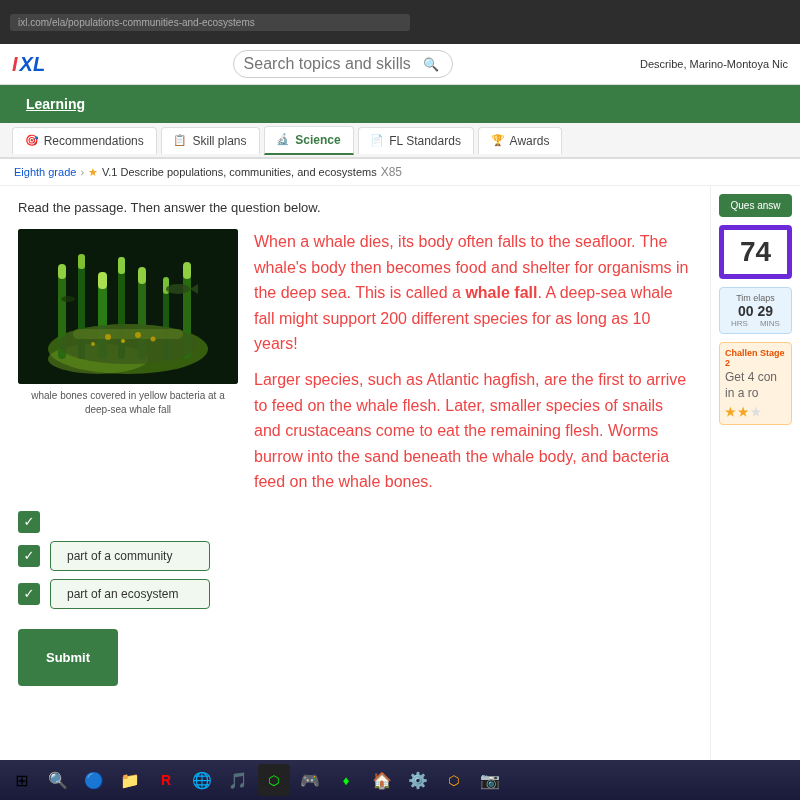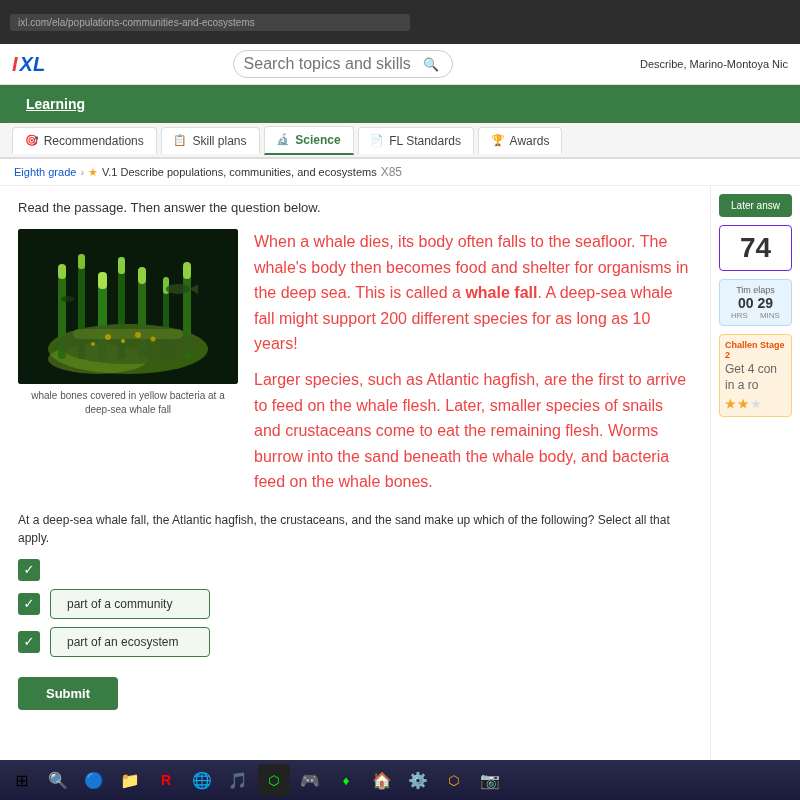--- a/index.html
+++ b/index.html
@@ -243,21 +243,21 @@
     .answer-label.selected {
       border-color: #3a7d44;
       background: #f0f8f0;
     }
 
     
     .submit-btn {
       background: #3a7d44;
       color: #fff;
       border: none;
-      padding: 9px 28px;
+      padding: 21px 28px;
       border-radius: 4px;
       font-size: 13px;
       font-weight: bold;
       cursor: pointer;
       margin-top: 12px;
     }
 
     
     .right-sidebar {
       width: 90px;
@@ -272,21 +272,21 @@
       background: #3a7d44;
       color: #fff;
       font-size: 10px;
       padding: 5px 6px;
       border-radius: 4px;
       text-align: center;
       line-height: 1.3;
     }
     .score-big {
       background: #fff;
-      border: 1px solid #6d28d9;
+      border: 5px solid #6d28d9;
       text-align: center;
       padding: 6px 4px;
       border-radius: 4px;
     }
     .score-number {
       font-size: 28px;
       font-weight: bold;
       color: #333;
     }
     .timer-box {
@@ -476,21 +476,20 @@
           <p style="margin-bottom:10px;">
             When a whale dies, its body often falls to the seafloor. The whale's body then becomes food and shelter for organisms in the deep sea. This is called a <b>whale fall</b>. A deep-sea whale fall might support 200 different species for as long as 10 years!
           </p>
           <p>
             Larger species, such as Atlantic hagfish, are the first to arrive to feed on the whale flesh. Later, smaller species of snails and crustaceans come to eat the remaining flesh. Worms burrow into the sand beneath the whale body, and bacteria feed on the whale bones.
           </p>
         </div>
       </div>
 
       <div class="question-area">
-        <p class="question-text">At a deep-sea whale fall, the Atlantic hagfish, the crustaceans, and the sand make up which of the following? Select all that apply.</p>
 
         <div class="answer-choice">
           <div class="checkbox-checked">✓</div>
         </div>
 
         <div class="answer-choice">
           <div class="checkbox-checked">✓</div>
           <div class="answer-label selected">part of a community</div>
         </div>
 
@@ -498,21 +497,21 @@
           <div class="checkbox-checked">✓</div>
           <div class="answer-label selected">part of an ecosystem</div>
         </div>
 
         <button class="submit-btn">Submit</button>
       </div>
     </div>
 
     <div class="right-sidebar">
       <div class="question-count-box">
-        <span>Later answ</span>
+        <span>Ques answ</span>
       </div>
       <div class="score-big">
         <div class="score-number">74</div>
       </div>
       <div class="timer-box">
         <div class="timer-label">Tim elaps</div>
         <div class="timer-value">
           <span>00</span>
           <span> </span>
           <span>29</span>

